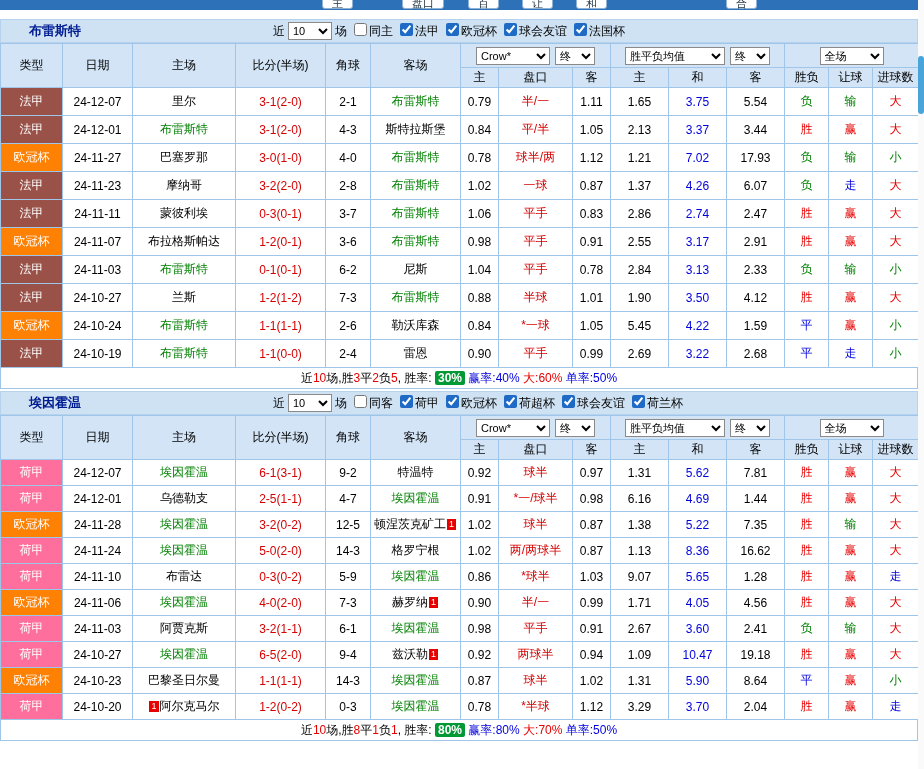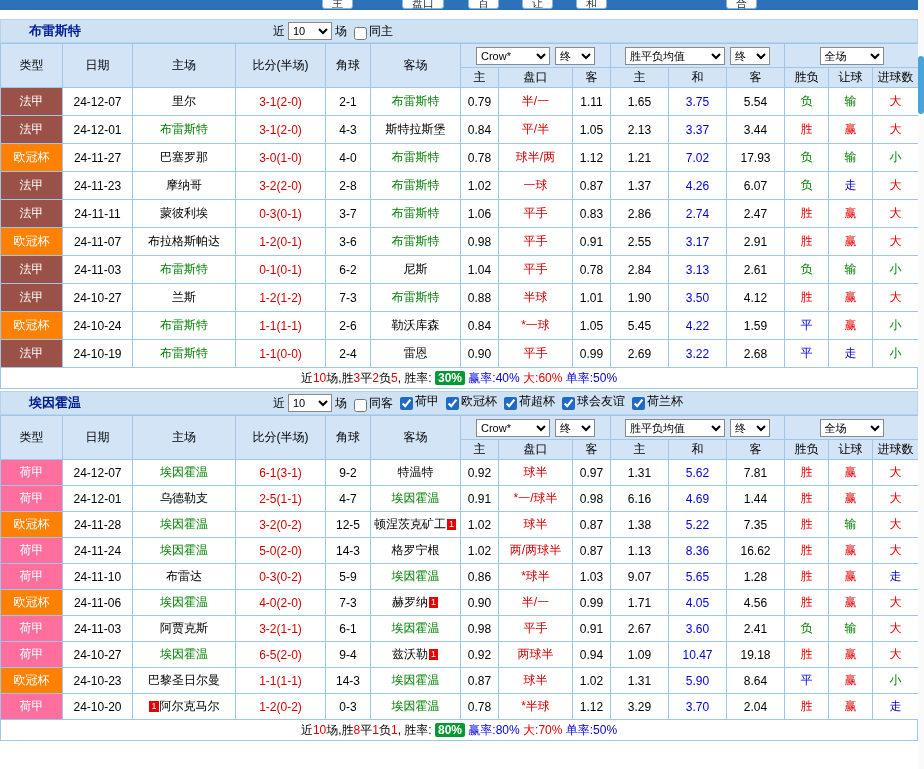--- a/index.html
+++ b/index.html
@@ -16,21 +16,21 @@
            display:flex;align-items:center;justify-content:center;}
   .mainbar .title{font-size:14px;font-weight:bold;color:#001c91;}
   .radio{display:inline-flex;align-items:center;color:#0522c4;}
   input[type=radio]{width:11px;height:11px;margin:0 3px 0 7px;}
   
   .section{margin-top:9px;}
   .section.s2{margin-top:2px;}
   .section-bar{height:24px;background:#cfe2f4;border:1px solid #b6d2ec;display:flex;align-items:center;}
   .team-name{margin-left:28px;font-size:13px;font-weight:bold;color:#001c91;}
   .filter{display:flex;align-items:center;margin-left:192px;}
-  .flt-item{display:inline-flex;align-items:flex-end;margin-left:7px;}
+  .flt-item{display:inline-flex;align-items:flex-start;margin-left:7px;}
   input[type=checkbox]{width:13px;height:13px;margin:0 2px 0 0;accent-color:#1f6ac4;}
   
   table.grid{width:918px;border-collapse:collapse;table-layout:fixed;}
   .grid th,.grid td{border:1px solid #9fc5e8;text-align:center;padding:0;white-space:nowrap;overflow:hidden;}
   .grid thead th{background:#d2e4f6;font-weight:normal;}
   tr.h1 th{height:24px;}
   tr.h2 th{height:20px;}
   .grid tbody td{height:28px;background:#fff;}
   .s2 .grid tbody td{height:26px;}
   td.league{color:#fff;}
@@ -75,20 +75,21 @@
       <div class="filter">
         <span>近</span>
         <select class="sel cnt">
           <option>10</option>
         </select>
         <span>场</span>
         <label class="flt-item">
           <input type="checkbox" style="">
           <span>同主</span>
         </label>
+        <span class="leagues"><label class="flt-item"><input type="checkbox" checked="" style="">法甲</label><label class="flt-item"><input type="checkbox" checked="" style="">欧冠杯</label><label class="flt-item"><input type="checkbox" checked="" style="">球会友谊</label><label class="flt-item"><input type="checkbox" checked="" style="">法国杯</label></span>
       </div>
     </div>
     <table class="grid">
       <colgroup>
         <col style="width:62px">
           <col style="width:70px">
           <col style="width:103px">
           <col style="width:90px">
         <col style="width:45px">
           <col style="width:90px">
@@ -246,21 +247,21 @@
             <td>24-11-03</td>
             <td><span class="hl">布雷斯特</span></td>
             <td class="score">0-1(0-1)</td>
             <td>6-2</td>
             <td><span>尼斯</span></td>
             <td>1.04</td>
             <td class="line">平手</td>
             <td>0.78</td>
             <td>2.84</td>
             <td class="draw">3.13</td>
-            <td>2.61</td>
+            <td>2.33</td>
             <td style="color: rgb(0, 128, 0);">负</td>
             <td style="color: rgb(0, 128, 0);">输</td>
             <td style="color: rgb(0, 128, 0);">小</td>
           </tr>
           <tr>
             <td class="league" style="background: rgb(154, 82, 72);">法甲</td>
             <td>24-10-27</td>
             <td><span>兰斯</span></td>
             <td class="score">1-2(1-2)</td>
             <td>7-3</td>

